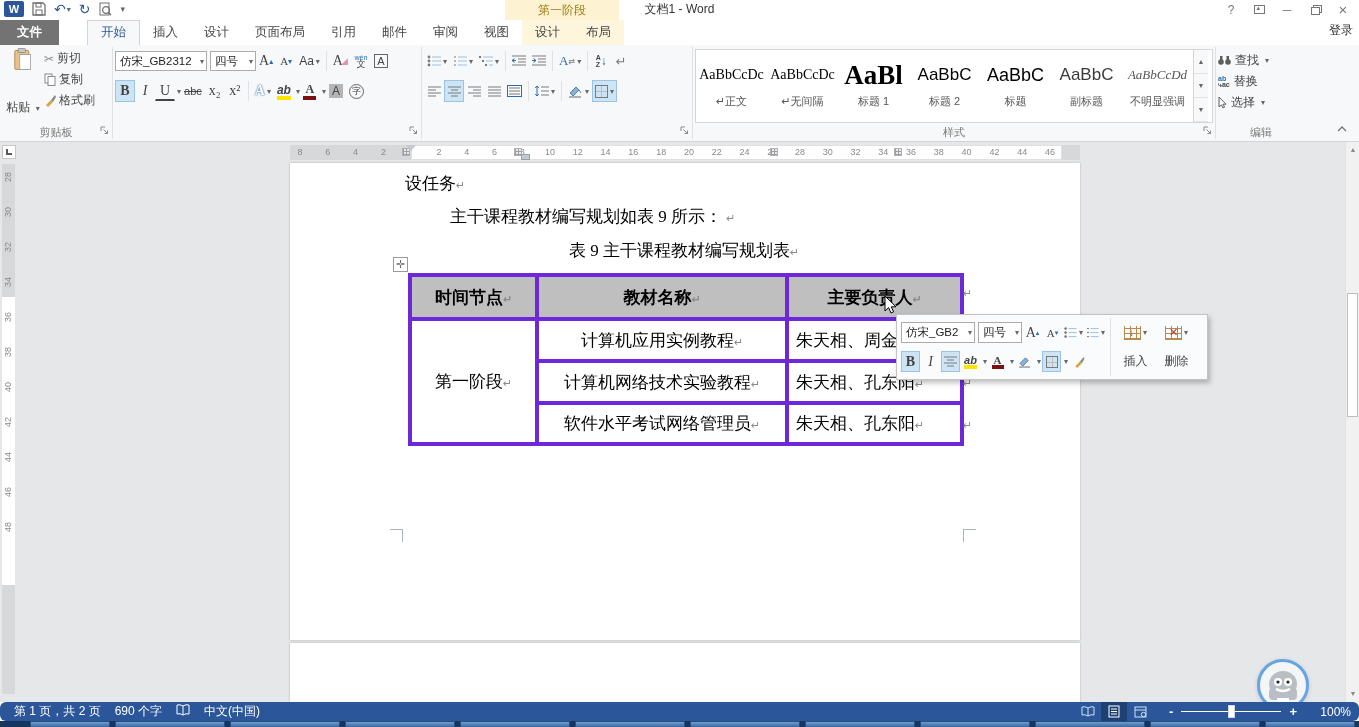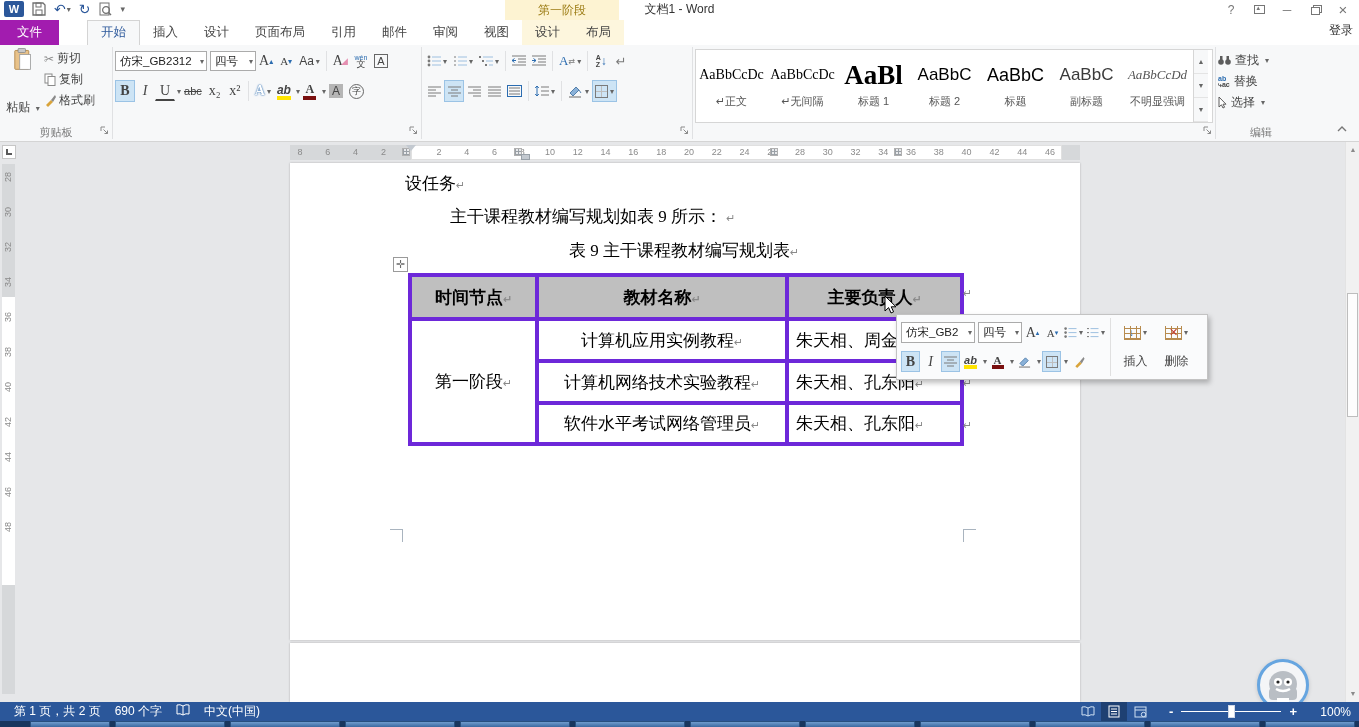--- a/index.html
+++ b/index.html
@@ -18,21 +18,21 @@
   .doc-title { position:absolute; left:560px; right:560px; top:0; height:20px; text-align:center; line-height:18px; color:#333; font-size:12px; white-space:nowrap; }
   .wincontrols { position:absolute; right:2px; top:0; display:flex; }
   .wincontrols .wc { width:28px; height:19px; display:flex; align-items:center; justify-content:center; color:#767676; font-size:12px; }
   .wc-restore span { width:9px; height:8px; border:1px solid #767676; box-shadow:2px -2px 0 -1px #fff, 2px -2px 0 0 #767676; display:block; margin-top:2px; }
   .wc-ribopt span { width:11px; height:9px; border:1px solid #767676; position:relative; display:block; }
   .wc-ribopt span:after { content:"▴"; position:absolute; font-size:7px; left:2px; top:-2px; color:#767676; }
 
   
   .tabrow { position:absolute; left:0; top:20px; width:1359px; height:25px; background:#fff; display:flex; }
   .tab { padding:0 13px; line-height:25px; font-size:12.5px; color:#444; white-space:nowrap; }
-  .tab-file { background:#a21caf; color:#fff; padding:0 17px; }
+  .tab-file { background:#737373; color:#fff; padding:0 17px;font-weight:bold; }
   .tab-active { background:#f7f8f9; color:#2b579a; border:1px solid #d4d4d4; border-bottom:none; line-height:23px; }
   .ctx-tabs { background:#fdf6dd; display:flex; }
   .signin { position:absolute; right:6px; top:22px; color:#333; font-size:12px; }
 
   
   .ribbon { position:absolute; left:0; top:45px; width:1359px; height:97px; background:#f7f8f9; border-bottom:1px solid #d4d4d4; display:flex; }
   .group { position:relative; height:96px; padding:3px 2px 16px; flex:none; }
   .gsep { width:1px; background:#e0e1e3; margin:2px 0; flex:none; }
   .glabel { position:absolute; bottom:1px; left:0; right:0; text-align:center; font-size:11px; color:#7a7a7a; }
   .launcher { position:absolute; right:3px; bottom:3px; }
@@ -127,21 +127,21 @@
   .tgrid { width:17px; height:14px; position:relative; background:
      repeating-linear-gradient(90deg,#b78b4e 0 1px,transparent 1px 6px),
      repeating-linear-gradient(0deg,#b78b4e 0 1px,transparent 1px 5px); border-right:1px solid #b78b4e; border-bottom:1px solid #b78b4e; }
   .tgrid em { position:absolute; font-style:normal; font-weight:bold; }
 
   
   .cursor { position:absolute; left:884px; top:296px; z-index:40; }
   .discord { position:absolute; left:1257px; top:517px; width:52px; height:52px; border-radius:50%; background:#f4f5f7; border:3px solid #66a5e0; box-shadow:0 1px 4px rgba(0,0,0,.15); z-index:20; }
 
   
-  .statusbar { position:absolute; left:0; top:702px; width:1359px; height:19px; background:#2b579a; color:#fff; display:flex; align-items:center; font-size:12px; }
+  .statusbar { position:absolute; left:0; top:702px; width:1359px; height:19px; background:#2b579a; color:#fff; display:flex; align-items:center; font-size:12px;border-radius:6px; }
   .sb-item { margin-left:14px; white-space:nowrap; }
   .sb-right { margin-left:auto; display:flex; align-items:center; }
   .viewbtn { width:26px; height:19px; display:flex; align-items:center; justify-content:center; }
   .viewbtn.on { background:#1e4072; }
   .zoomwrap { display:flex; align-items:center; margin:0 10px 0 16px; }
   .ztrack { position:relative; width:100px; height:19px; margin:0 8px; }
   .ztrack .line { position:absolute; top:9px; left:0; width:100px; height:1px; background:#fff; }
   .ztrack .thumb { position:absolute; top:3px; left:47px; width:7px; height:13px; background:#fff; border:1px solid #d0d8e8; }
   .zsign { font-size:13px; font-weight:bold; }
   .zpct { width:44px; text-align:right; margin-right:8px; }
@@ -459,20 +459,21 @@
         <div class="stylecard">
             <div class="sprev" style="font-style:italic;font-size:13px;color:#555;">AaBbCcDd</div>
             <div class="sname">不明显强调</div>
           </div>
         <div class="galscroll">
           <div>▲</div>
           <div>▼</div>
           <div>▼</div>
         </div>
       </div>
+      <div class="glabel">样式</div>
       <span class="launcher"><svg width="9" height="9" viewBox="0 0 9 9">
             <path d="M1 1h4M1 1v4M3.5 3.5l4 4M7.5 7.5v-3M7.5 7.5h-3" stroke="#8a8a8a" fill="none"></path>
           </svg></span>
     </div>
     <div class="gsep"></div>
 
     <div class="group g-edit">
       <div class="editrow">
         <svg width="13" height="10" viewBox="0 0 13 10">
             <circle cx="3" cy="6" r="2.8" fill="#5c5c5c"></circle>

